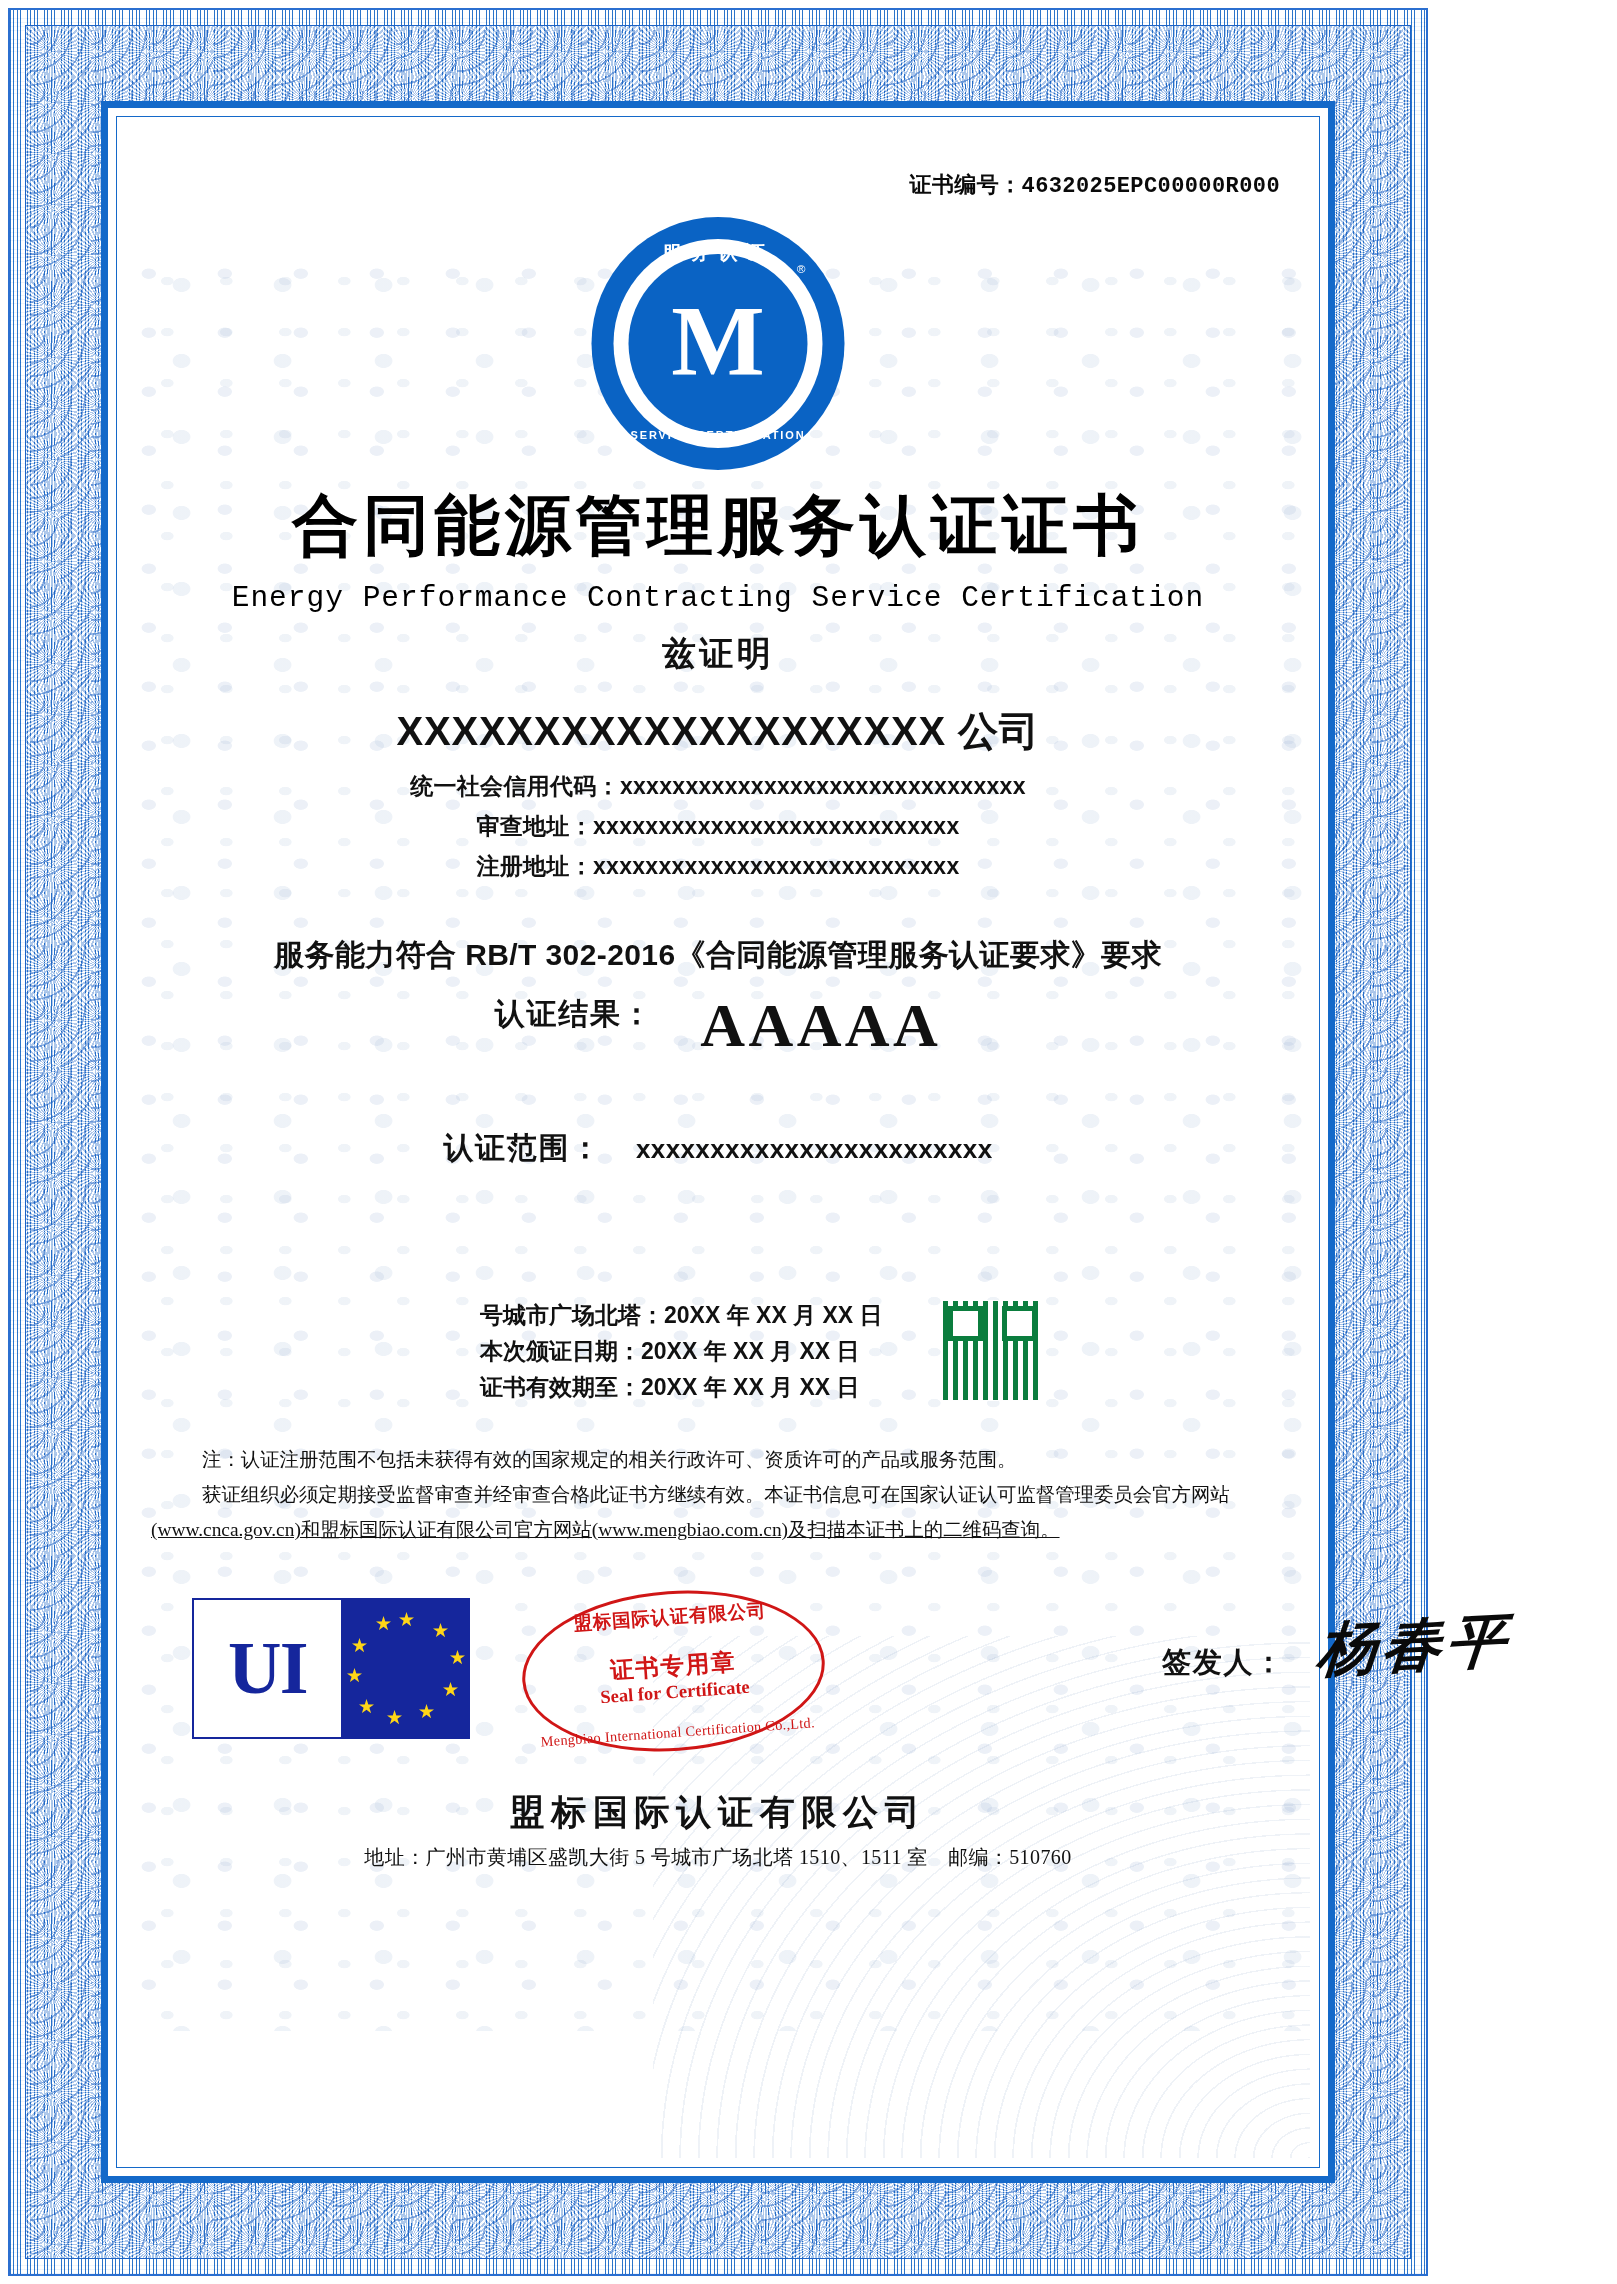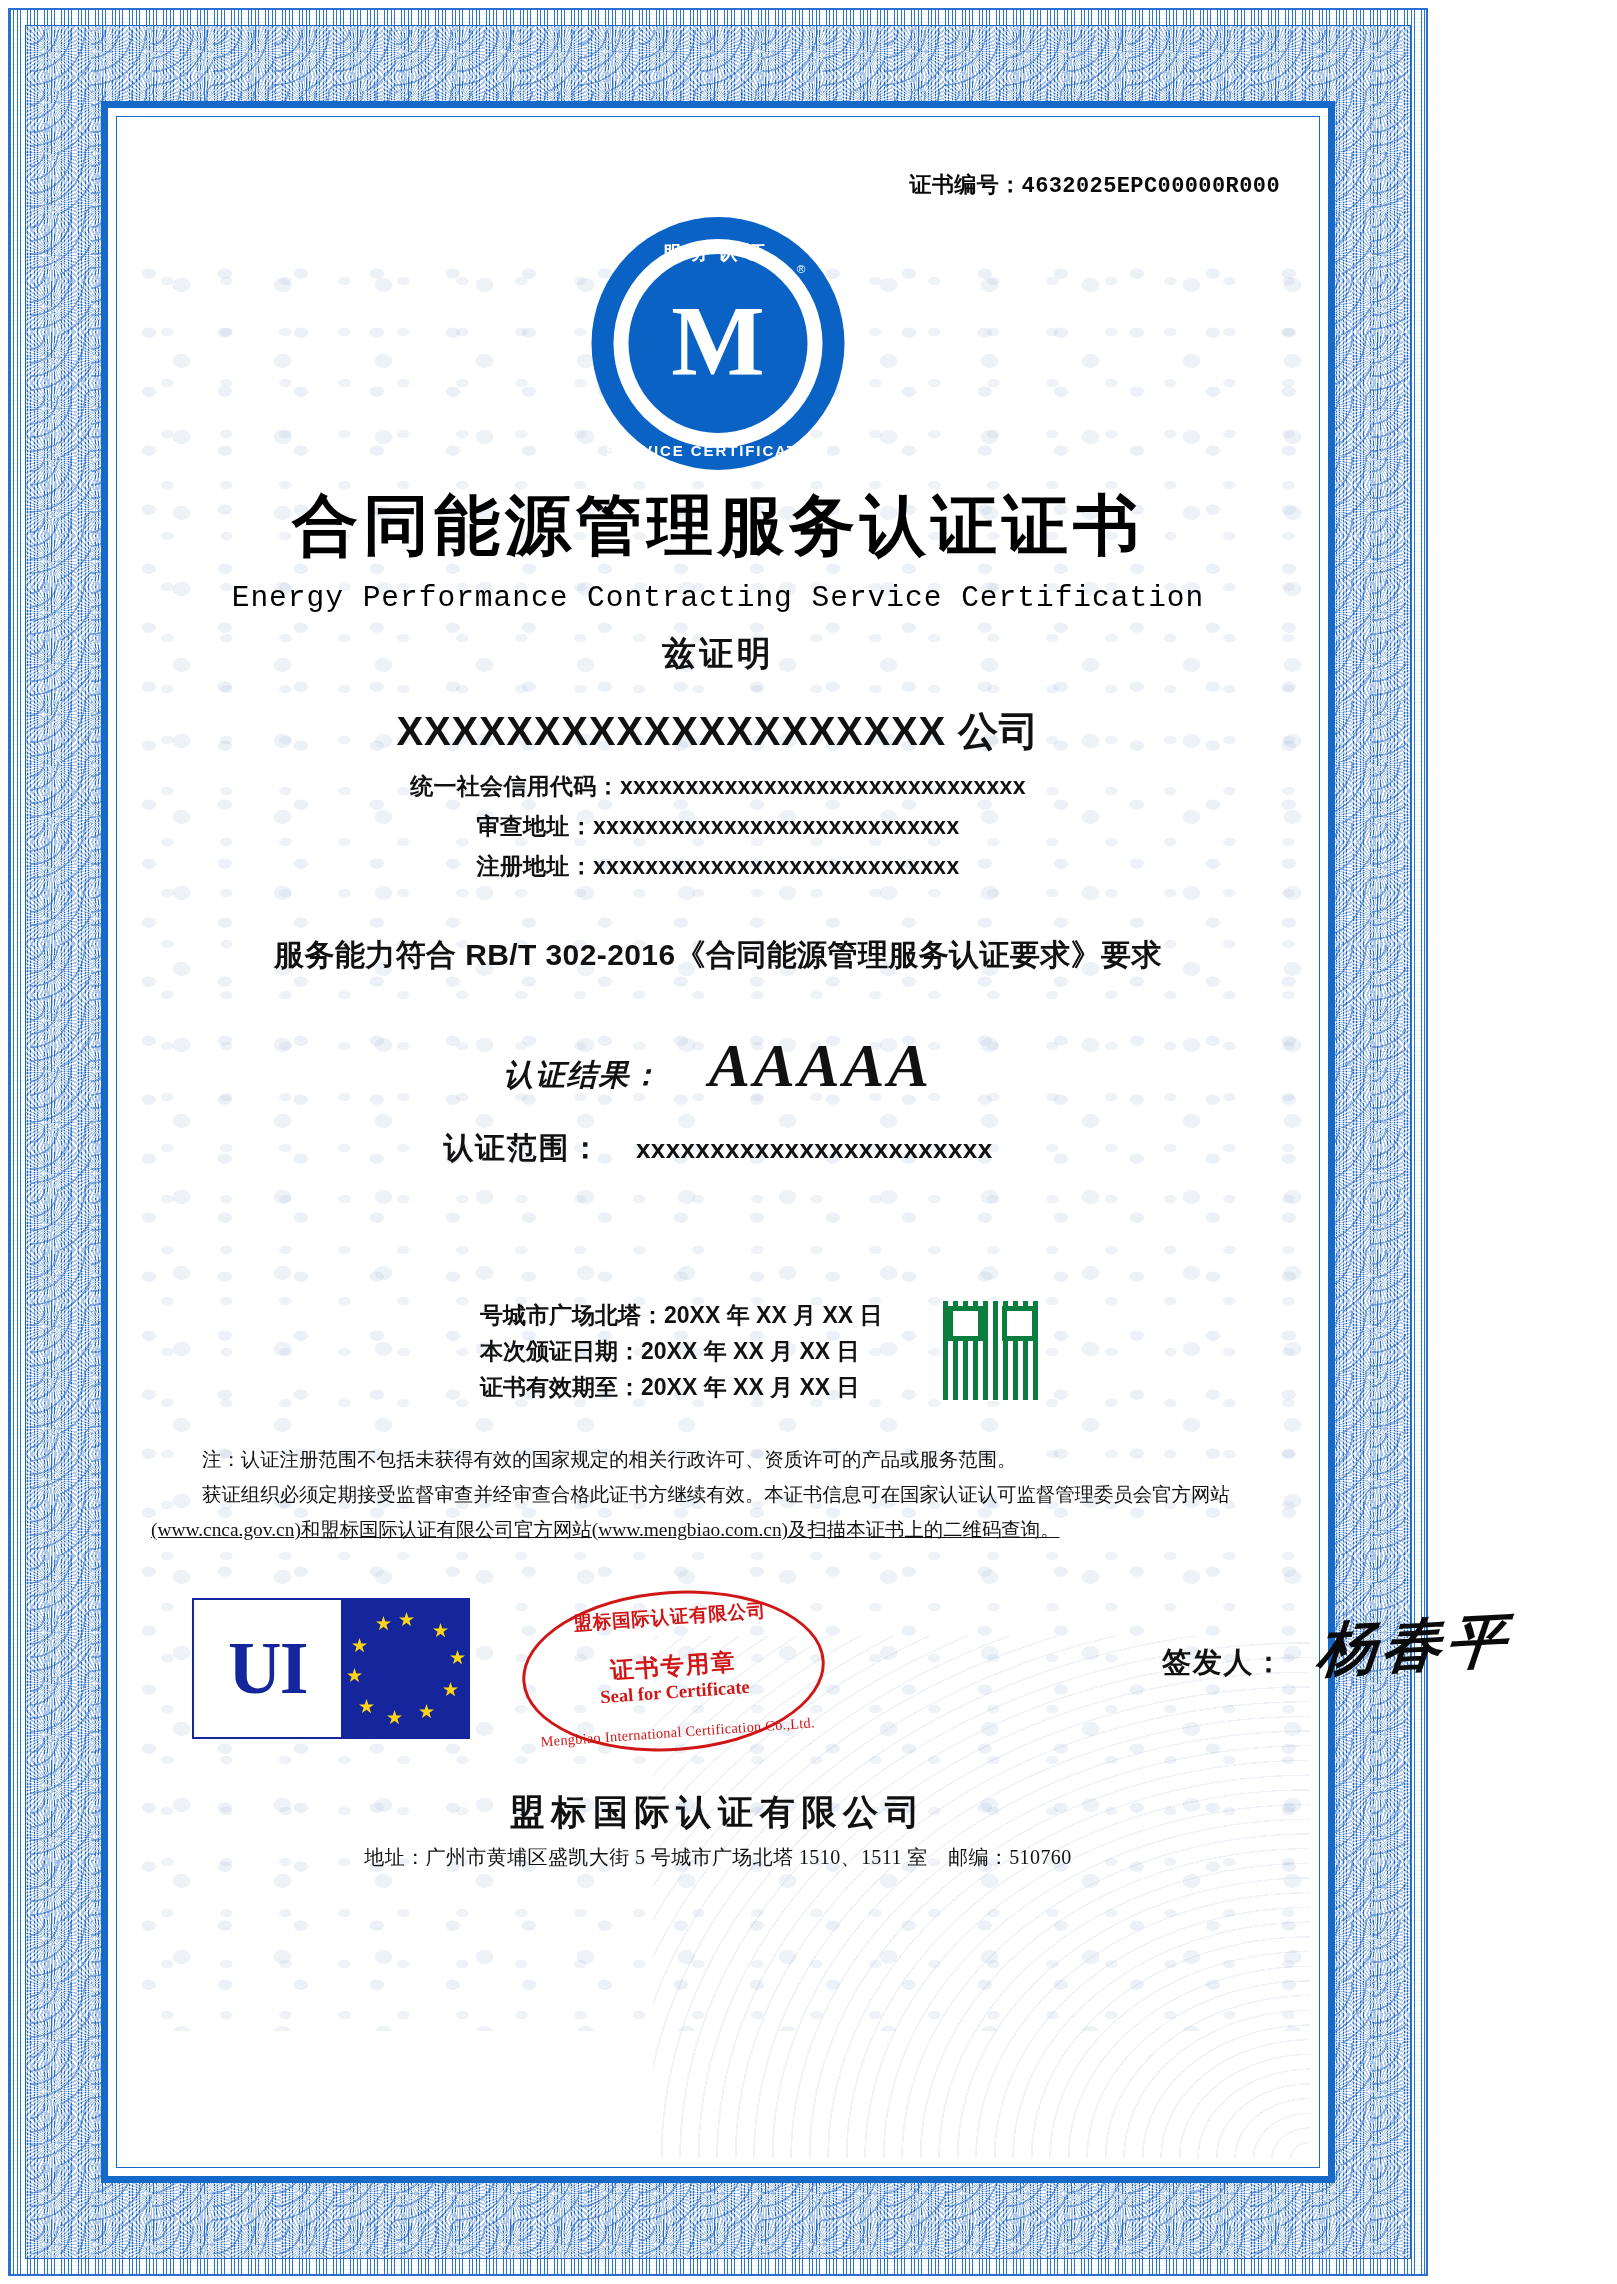--- a/index.html
+++ b/index.html
@@ -152,21 +152,21 @@
     font-family: "Liberation Serif", serif;
   }
   .logo-top-text, .logo-bottom-text {
     position: absolute;
     left: 0; right: 0;
     text-align: center;
     color: #ffffff;
     font-weight: 700;
   }
   .logo-top-text { top: 22px; font-size: 19.4px; letter-spacing: 8.4px; }
-  .logo-bottom-text { bottom: 11px; font-size: 15px; letter-spacing: 1.9px; }
+  .logo-bottom-text { bottom: 29px; font-size: 11px; letter-spacing: 1.9px; }
   .logo-reg {
     position: absolute;
     right: 39px; top: 45px;
     color: #fff; font-size: 11.8px;
   }
 
   .title-cn {
     position: absolute;
     top: 364px;
     left: 0; right: 0;
@@ -228,26 +228,25 @@
     top: 809px;
     left: 0; right: 0;
     text-align: center;
     font-size: 30px;
     font-weight: 700;
     letter-spacing: 0.4px;
   }
 
   .result-row {
     position: absolute;
-    top: 908px;
+    top: 868px;
     left: 0; right: 0;
     display: flex;
     justify-content: center;
-    align-items: flex-end;
-    font-style: italic;
+    align-items: flex-start;
   }
   .result-label {
     font-size: 30px;
     font-weight: 700;
     letter-spacing: 1.7px;
     margin-right: 47px;
   }
   .result-value {
     font-size: 62px;
     font-weight: 800;

